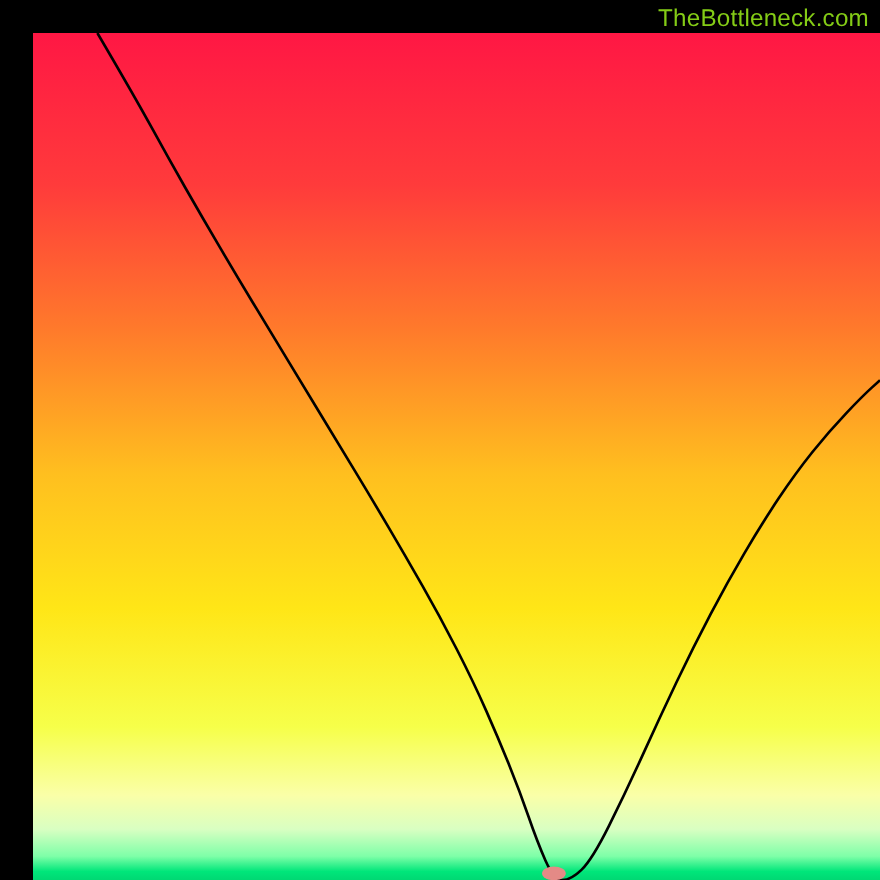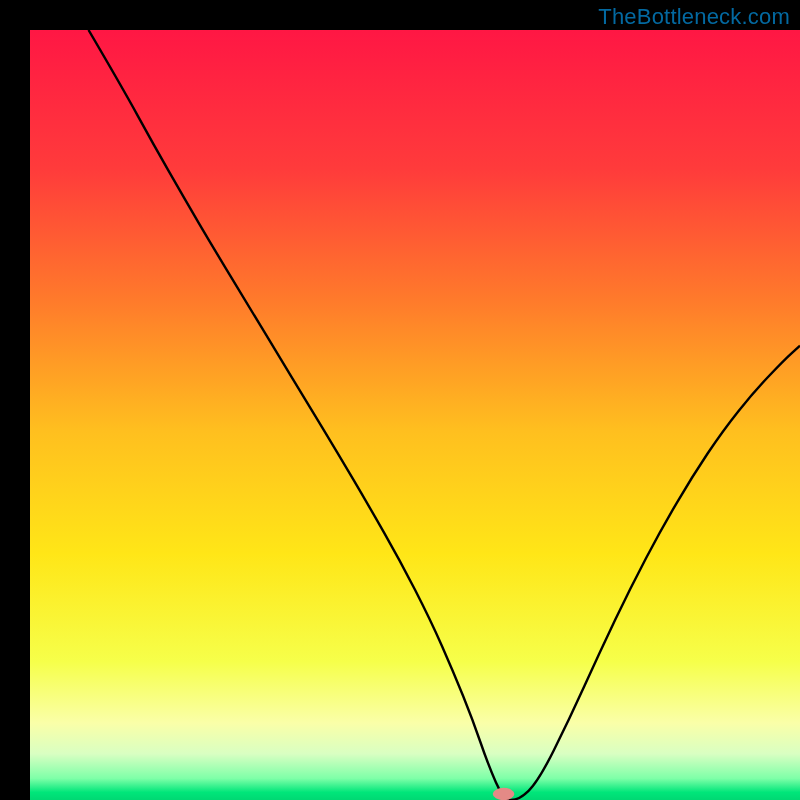--- a/index.html
+++ b/index.html
@@ -14,21 +14,21 @@
   .frame {
     position: relative;
     width: 800px;
     height: 800px;
     background: #000;
   }
   .watermark {
     position: absolute;
     top: 4px;
     right: 10px;
-    color: #0369a1;
+    color: #84cc16;
     font-size: 22px;
     font-weight: 500;
     letter-spacing: 0.2px;
     z-index: 10;
   }
   svg {
     position: absolute;
     top: 0;
     left: 0;
   }

